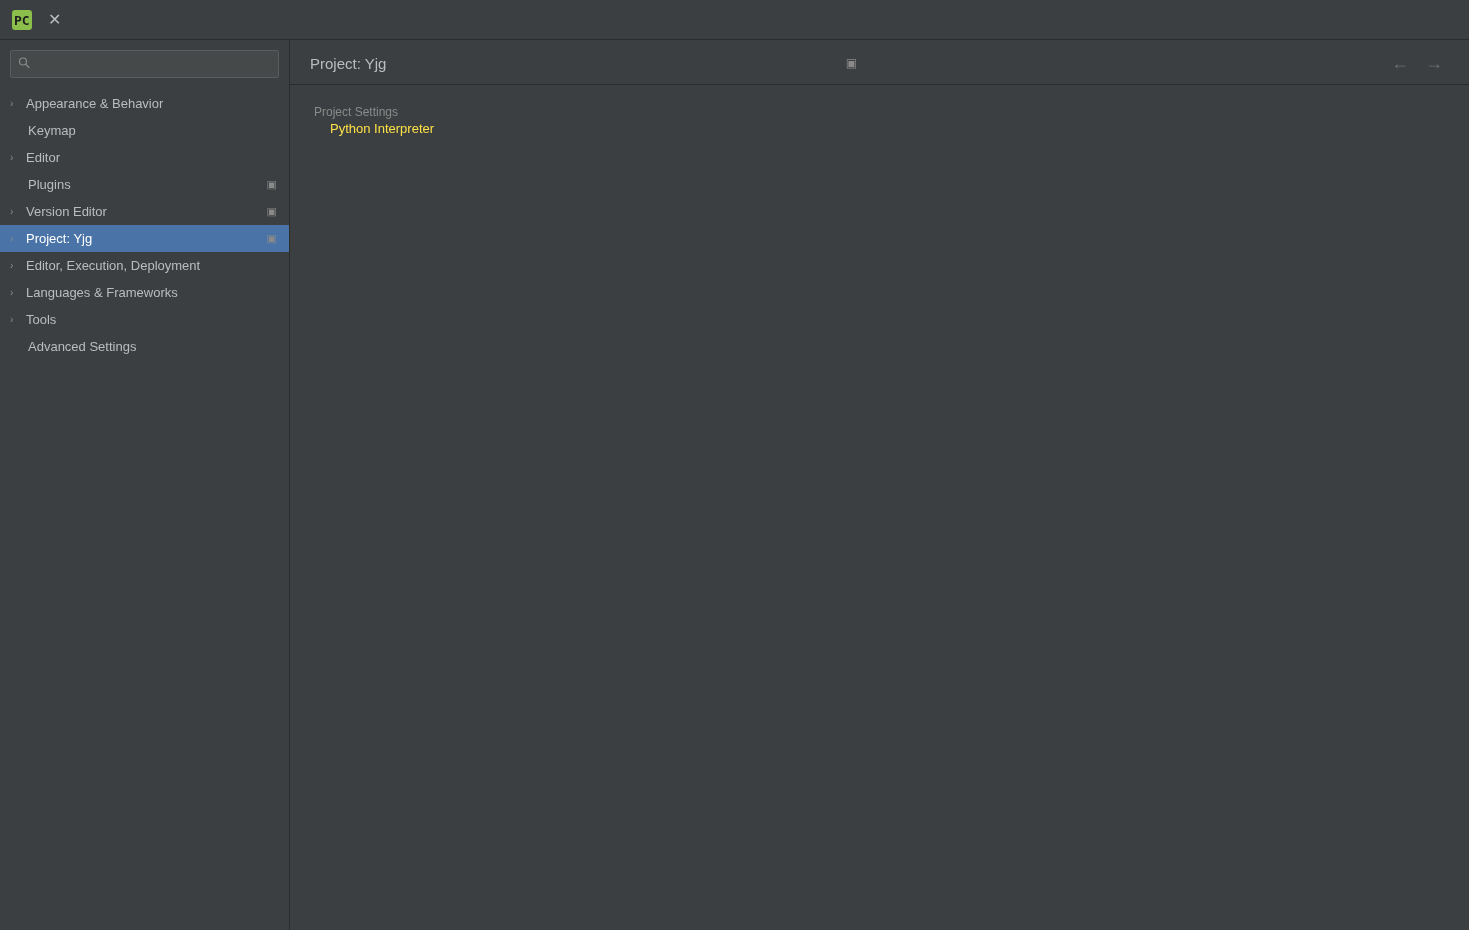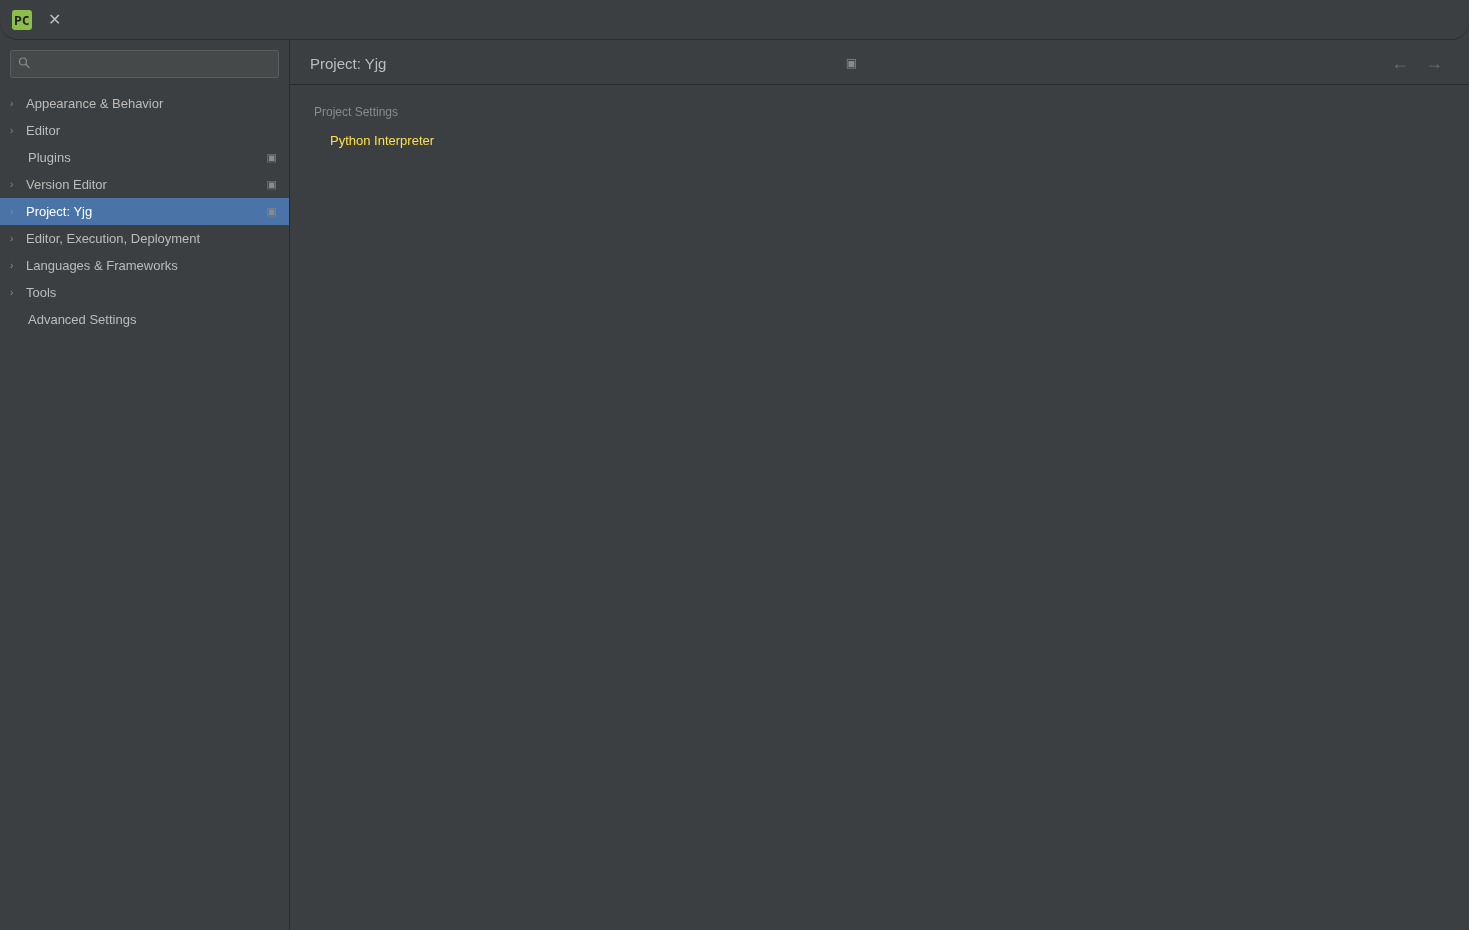--- a/index.html
+++ b/index.html
@@ -24,21 +24,20 @@
 
     
     .title-bar {
       display: flex;
       align-items: center;
       height: 40px;
       background: #3c3f41;
       padding: 0 12px;
       border-bottom: 1px solid #2b2b2b;
       flex-shrink: 0;
-      border-radius: 18px;
     }
 
     .title-bar-logo {
       width: 20px;
       height: 20px;
       margin-right: 8px;
       flex-shrink: 0;
     }
 
     .title-bar-title {
@@ -188,21 +187,20 @@
 
     .panel-body {
       padding: 20px 24px;
       flex: 1;
       overflow-y: auto;
     }
 
     .section-label {
       font-size: 12px;
       color: #8a8a8a;
-      margin-bottom: 12px;
       font-weight: normal;
     }
 
     .setting-link {
       display: block;
       color: #fde047;
       font-size: 13px;
       margin-bottom: 8px;
       cursor: pointer;
       text-decoration: none;
@@ -242,20 +240,23 @@
         <input type="text" placeholder="" style="">
       </div>
 
       <nav class="sidebar-nav">
 
         <div class="nav-item">
           <span class="chevron">›</span>
           <span class="item-label">Appearance &amp; Behavior</span>
         </div>
 
+        <div class="nav-item no-chevron">
+          <span class="item-label">Keymap</span>
+        </div>
 
         <div class="nav-item">
           <span class="chevron">›</span>
           <span class="item-label">Editor</span>
         </div>
 
         <div class="nav-item no-chevron">
           <span class="item-label">Plugins</span>
           <span class="pin-icon">▣</span>
         </div>

